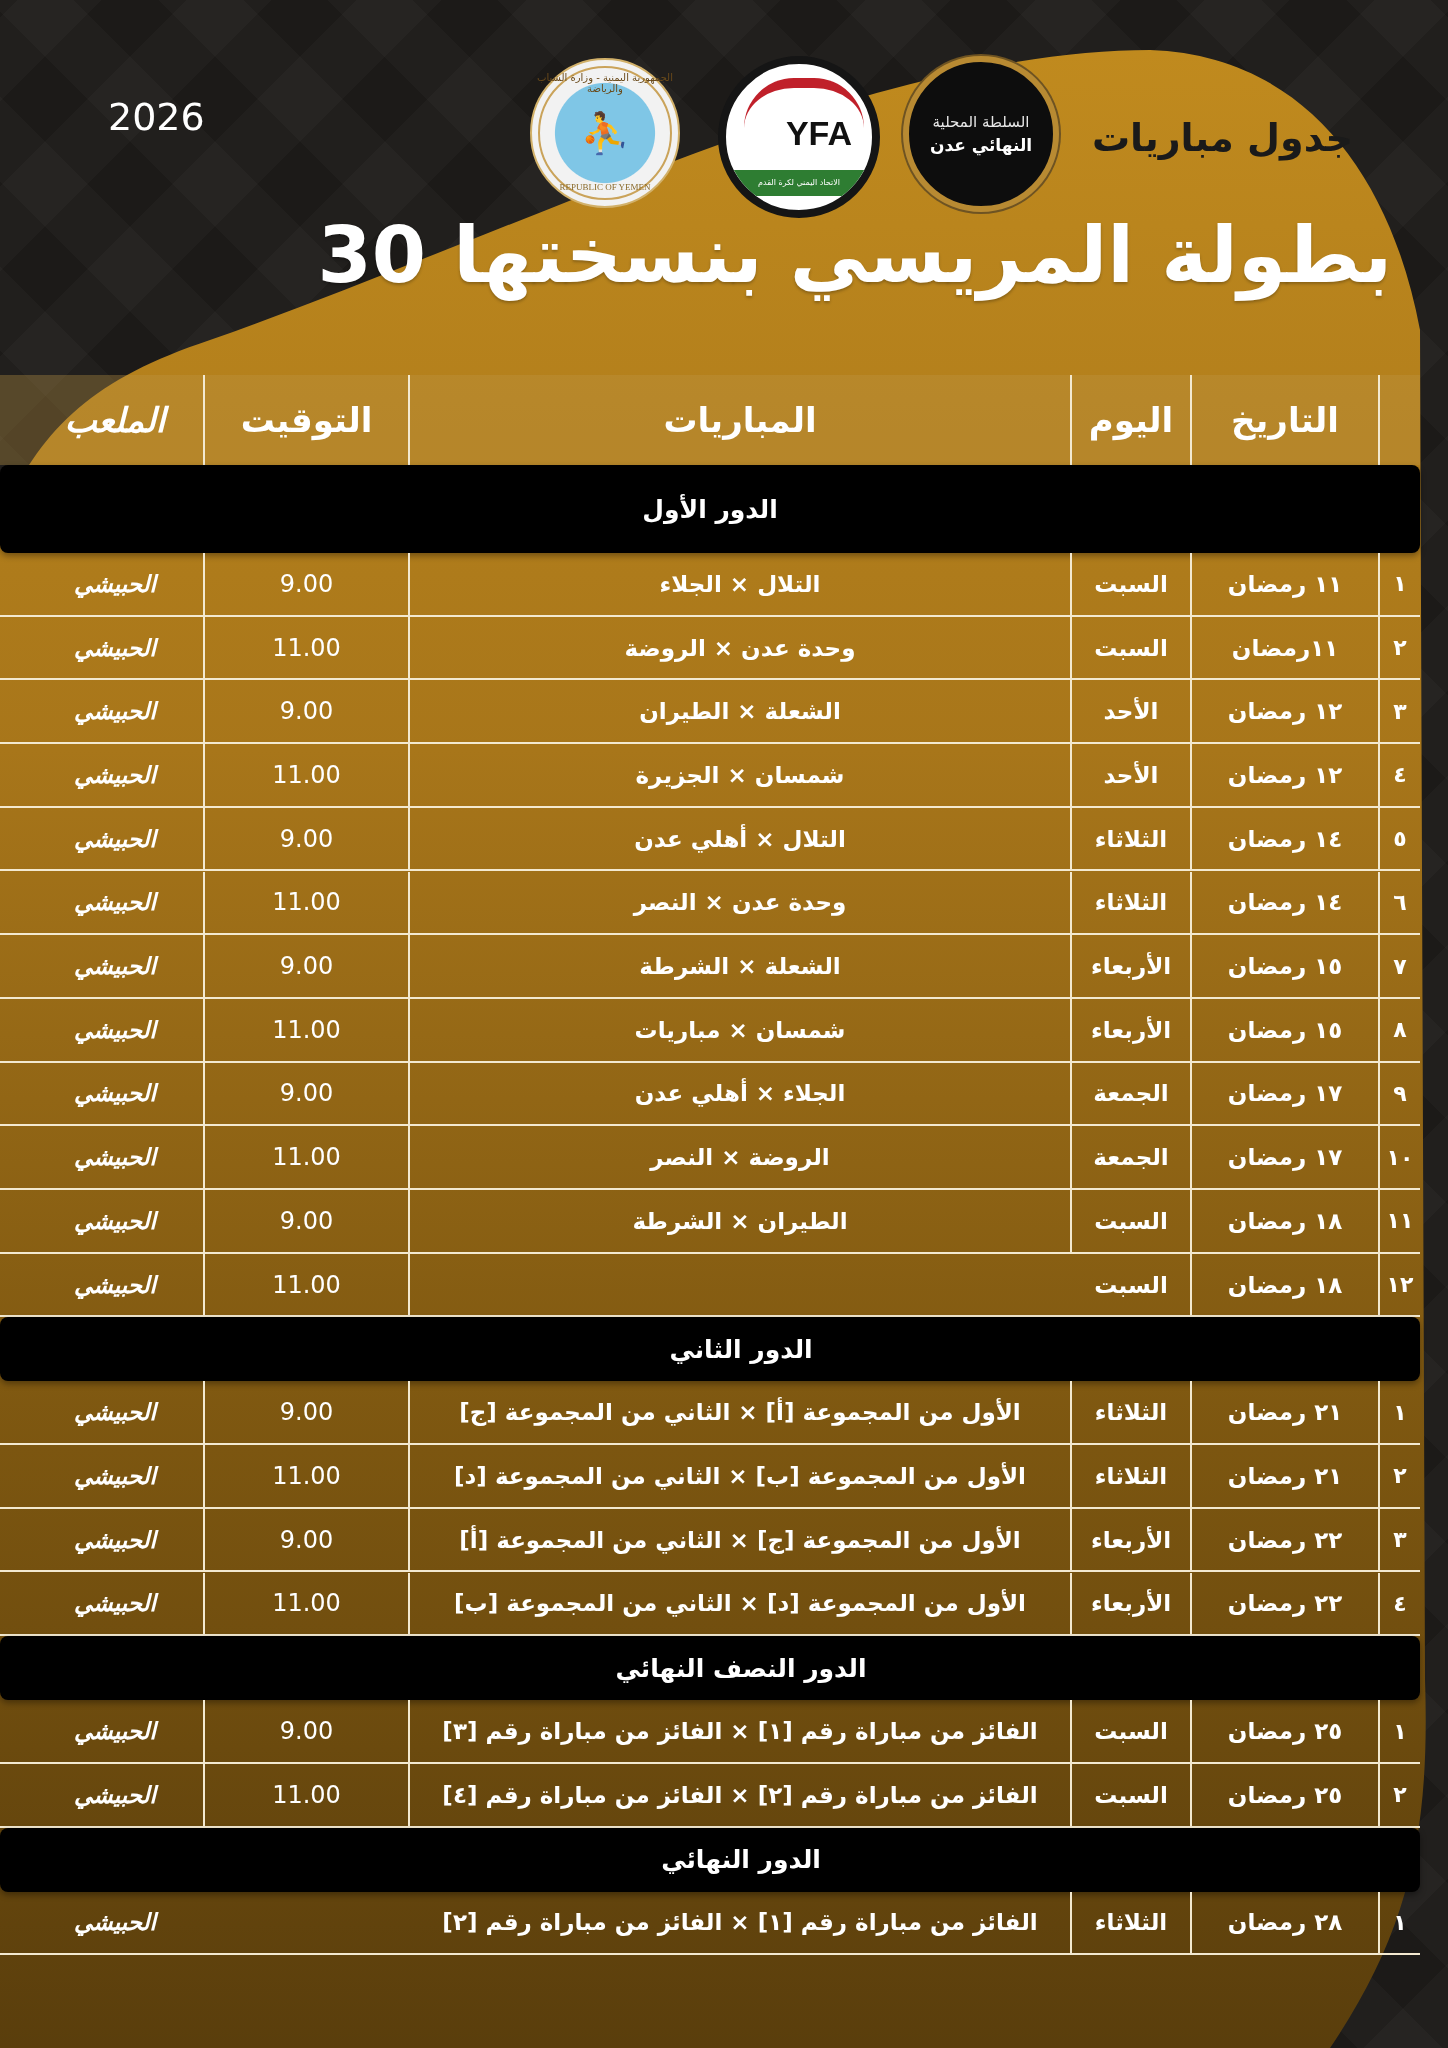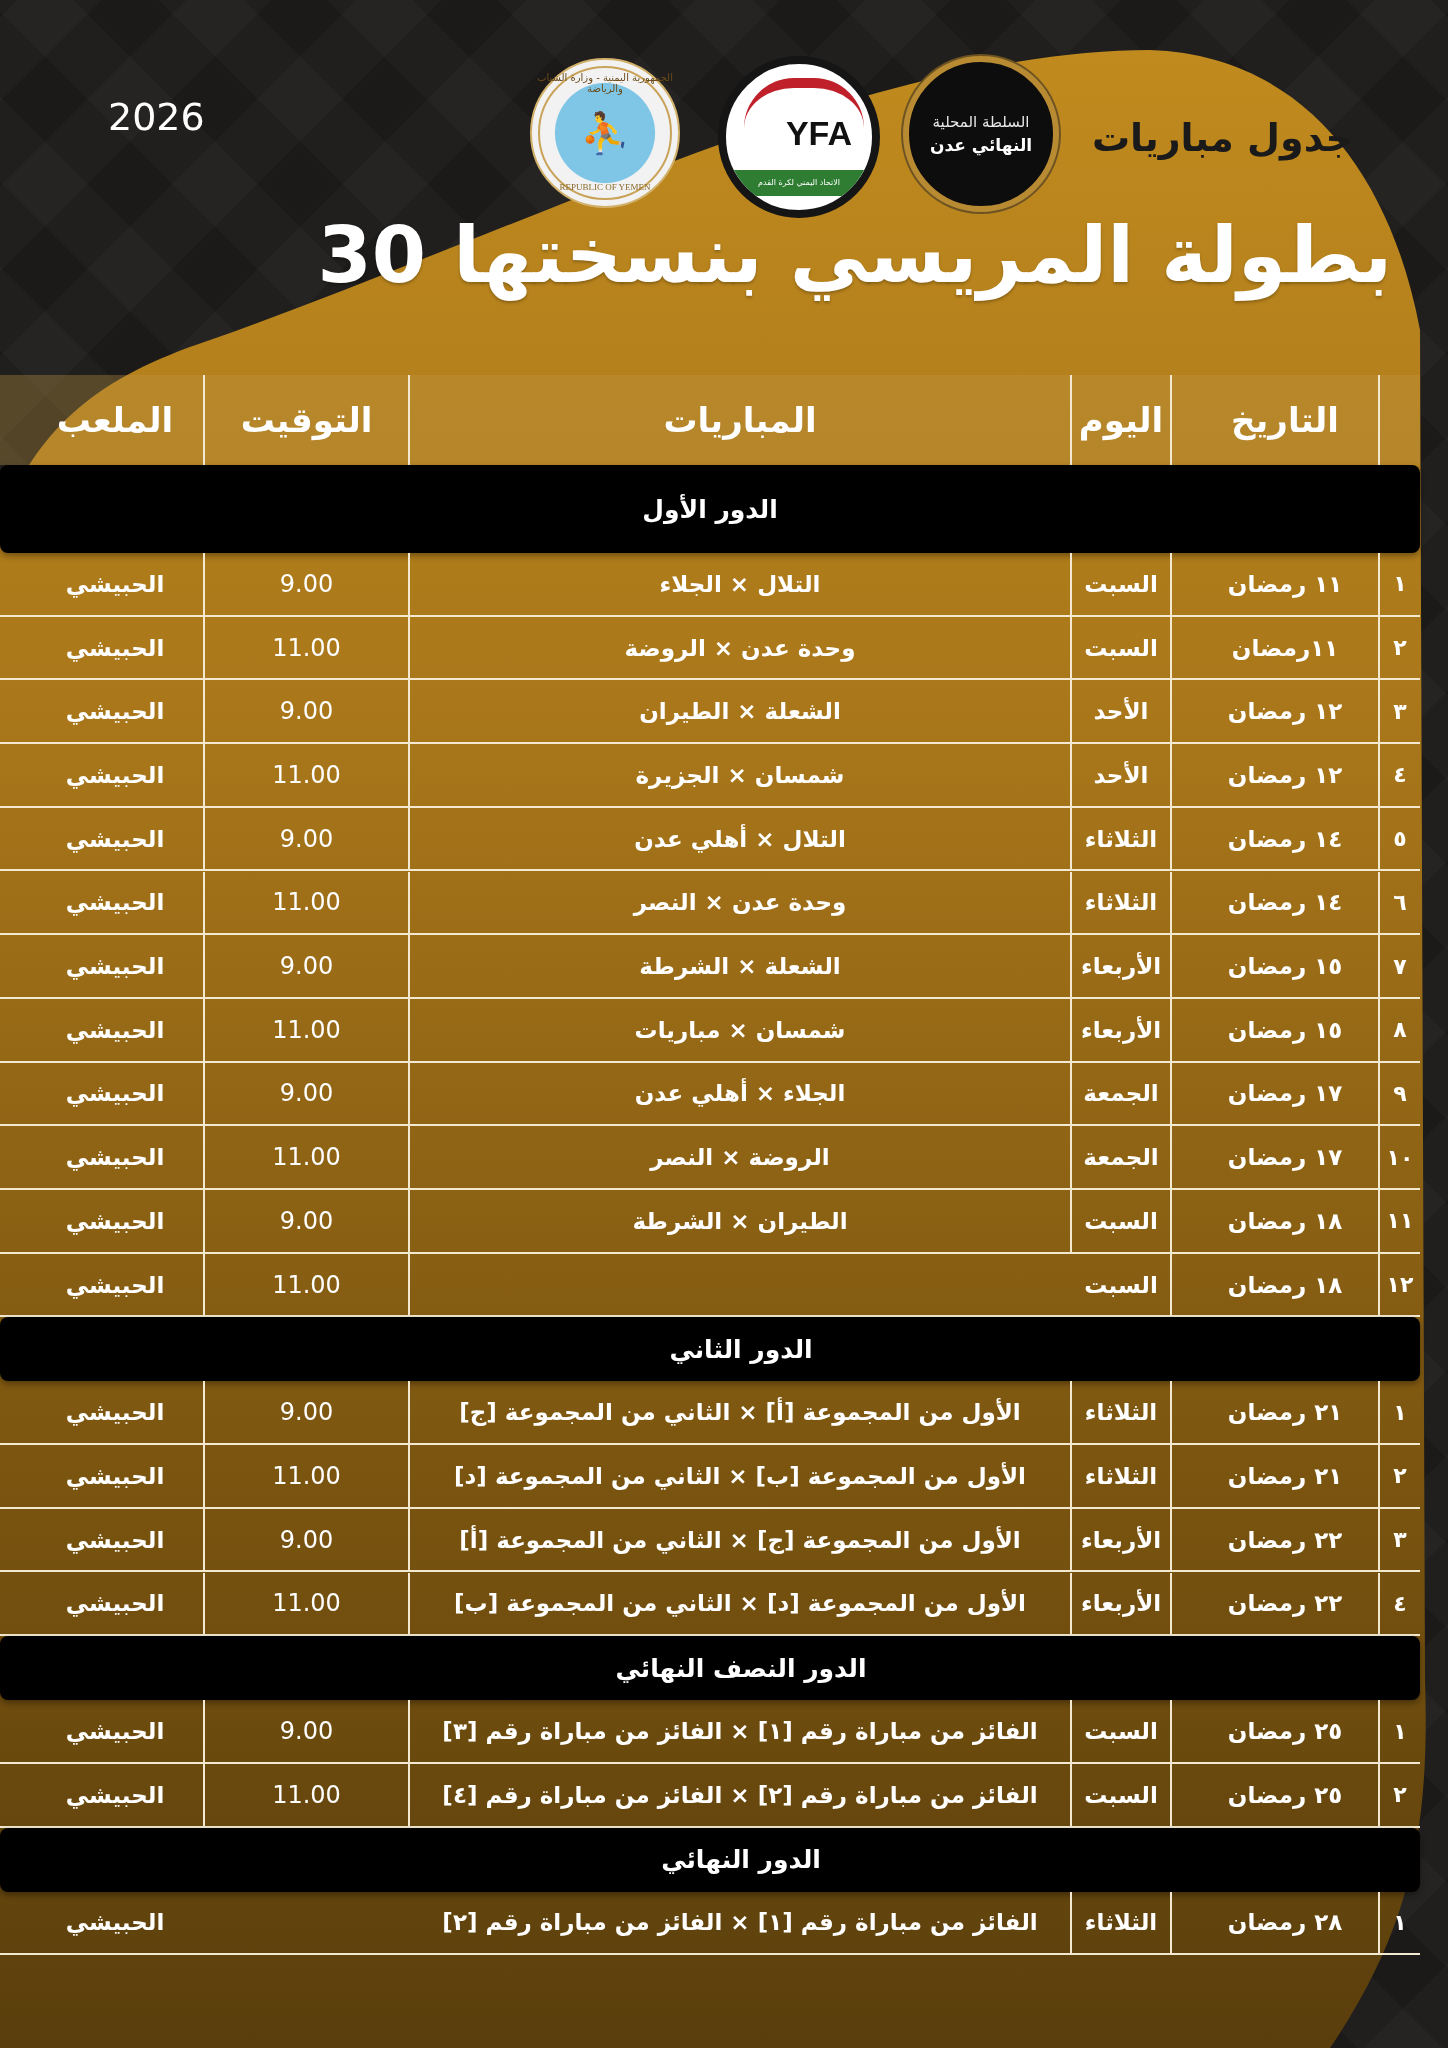--- a/index.html
+++ b/index.html
@@ -21,24 +21,24 @@
   .logo-yfa .txt{position:relative;font-size:34px;font-weight:bold;color:#111;font-family:"Liberation Sans",sans-serif;margin-left:40px;margin-top:-8px;}
   .logo-yfa .band{position:absolute;left:0;right:0;bottom:14px;height:26px;background:#2e7d32;color:#fff;font-size:8px;line-height:26px;}
   .logo-aden{left:903px;top:56px;width:156px;height:156px;background:#0d0d0d;border:6px solid #b88a32;box-shadow:0 0 0 2px #6e5322;color:#fff;flex-direction:column;}
   .logo-aden .l1{font-size:15px;color:#e8e8e8;}
   .logo-aden .l2{font-size:17px;font-weight:bold;margin-top:4px;}
   .schedule-label{position:absolute;right:95px;top:116px;font-size:38px;font-weight:bold;color:#1a1a1a;direction:rtl;}
   .main-title{position:absolute;right:56px;top:210px;font-size:78px;font-weight:bold;color:#fff;direction:rtl;letter-spacing:1px;text-shadow:0 2px 3px rgba(0,0,0,0.25);}
   .table{position:absolute;left:0;top:375px;width:1420px;}
   .row{position:absolute;left:0;width:1420px;display:block;}
   .cell{position:absolute;top:0;height:100%;display:flex;align-items:center;justify-content:center;color:#fff;box-sizing:border-box;direction:rtl;white-space:nowrap;}
-  .c-venue{left:0;width:230px;font-size:23px;font-weight:bold;}
+  .c-venue{left:0;width:230px;font-size:23px;font-weight:bold;font-style:italic;}
   .c-time{left:203px;width:207px;font-size:24px;border-left:2px solid #f3e9d0;border-right:2px solid #f3e9d0;font-family:"DejaVu Sans",sans-serif;}
   .c-match{left:410px;width:662px;font-size:23px;font-weight:bold;border-right:2px solid #f3e9d0;}
-  .c-day{left:1072px;width:100px;font-size:23px;font-weight:bold;border-right:2px solid #f3e9d0;}
+  .c-day{left:1072px;width:120px;font-size:23px;font-weight:bold;border-right:2px solid #f3e9d0;}
   .c-date{left:1192px;width:188px;font-size:23px;font-weight:bold;border-right:2px solid #f3e9d0;}
   .c-num{left:1380px;width:40px;font-size:22px;font-weight:bold;}
   .hdr{top:0;height:90px;background:rgba(190,150,70,0.35);}
   .hdr .cell{font-size:34px;font-weight:bold;}
   .hdr .c-venue{border:none;}
   .hdr .c-time{border-left:2px solid #f3e9d0;border-right:2px solid #f3e9d0;}
   .data-row{border-bottom:2px solid #f3e9d0;box-sizing:border-box;}
   .data-row .c-venue{border:none;}
   .section{background:#000000;height:88px;border-radius:8px;box-shadow:0 3px 6px rgba(0,0,0,0.35);}
   .section.small{height:64px;}

